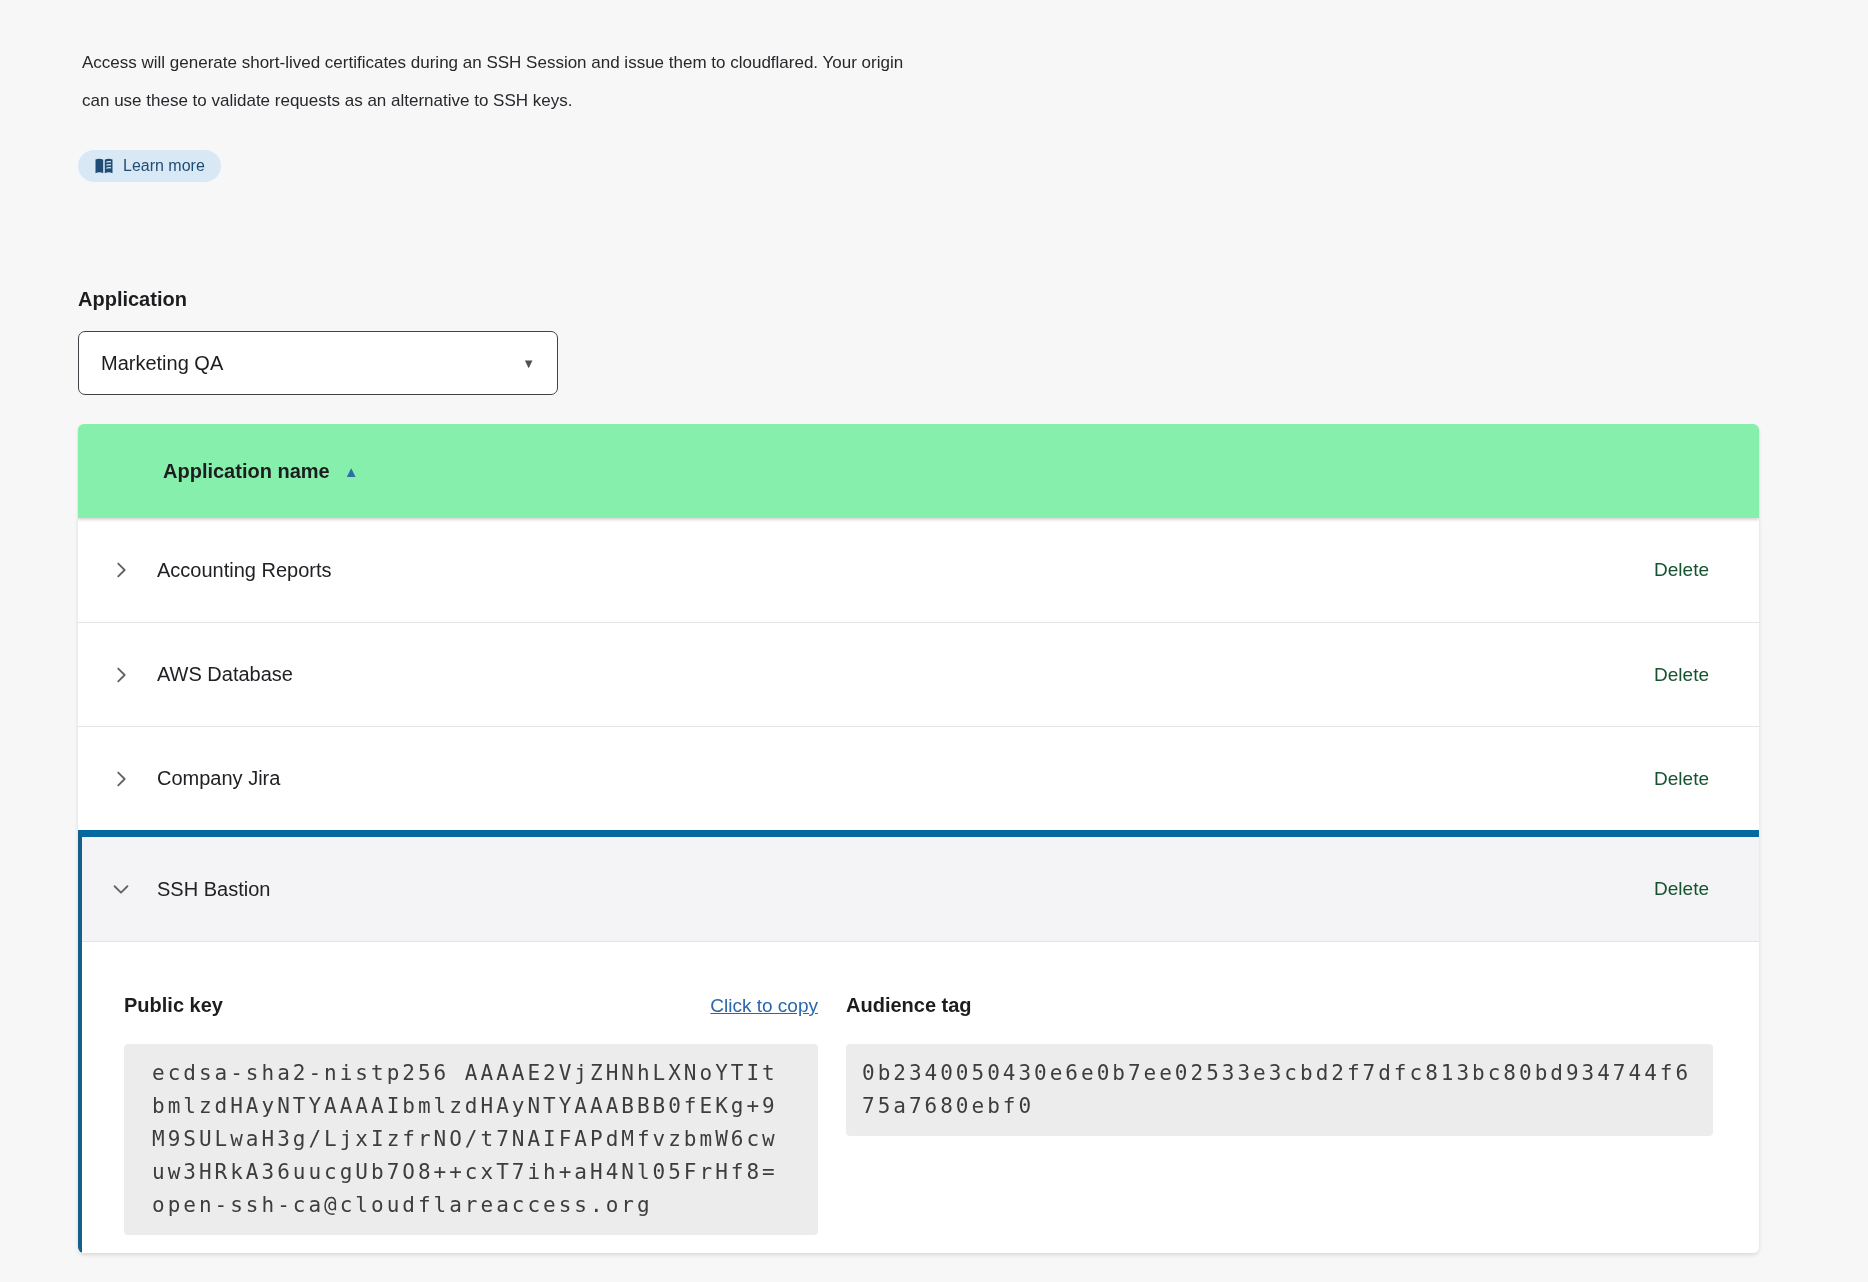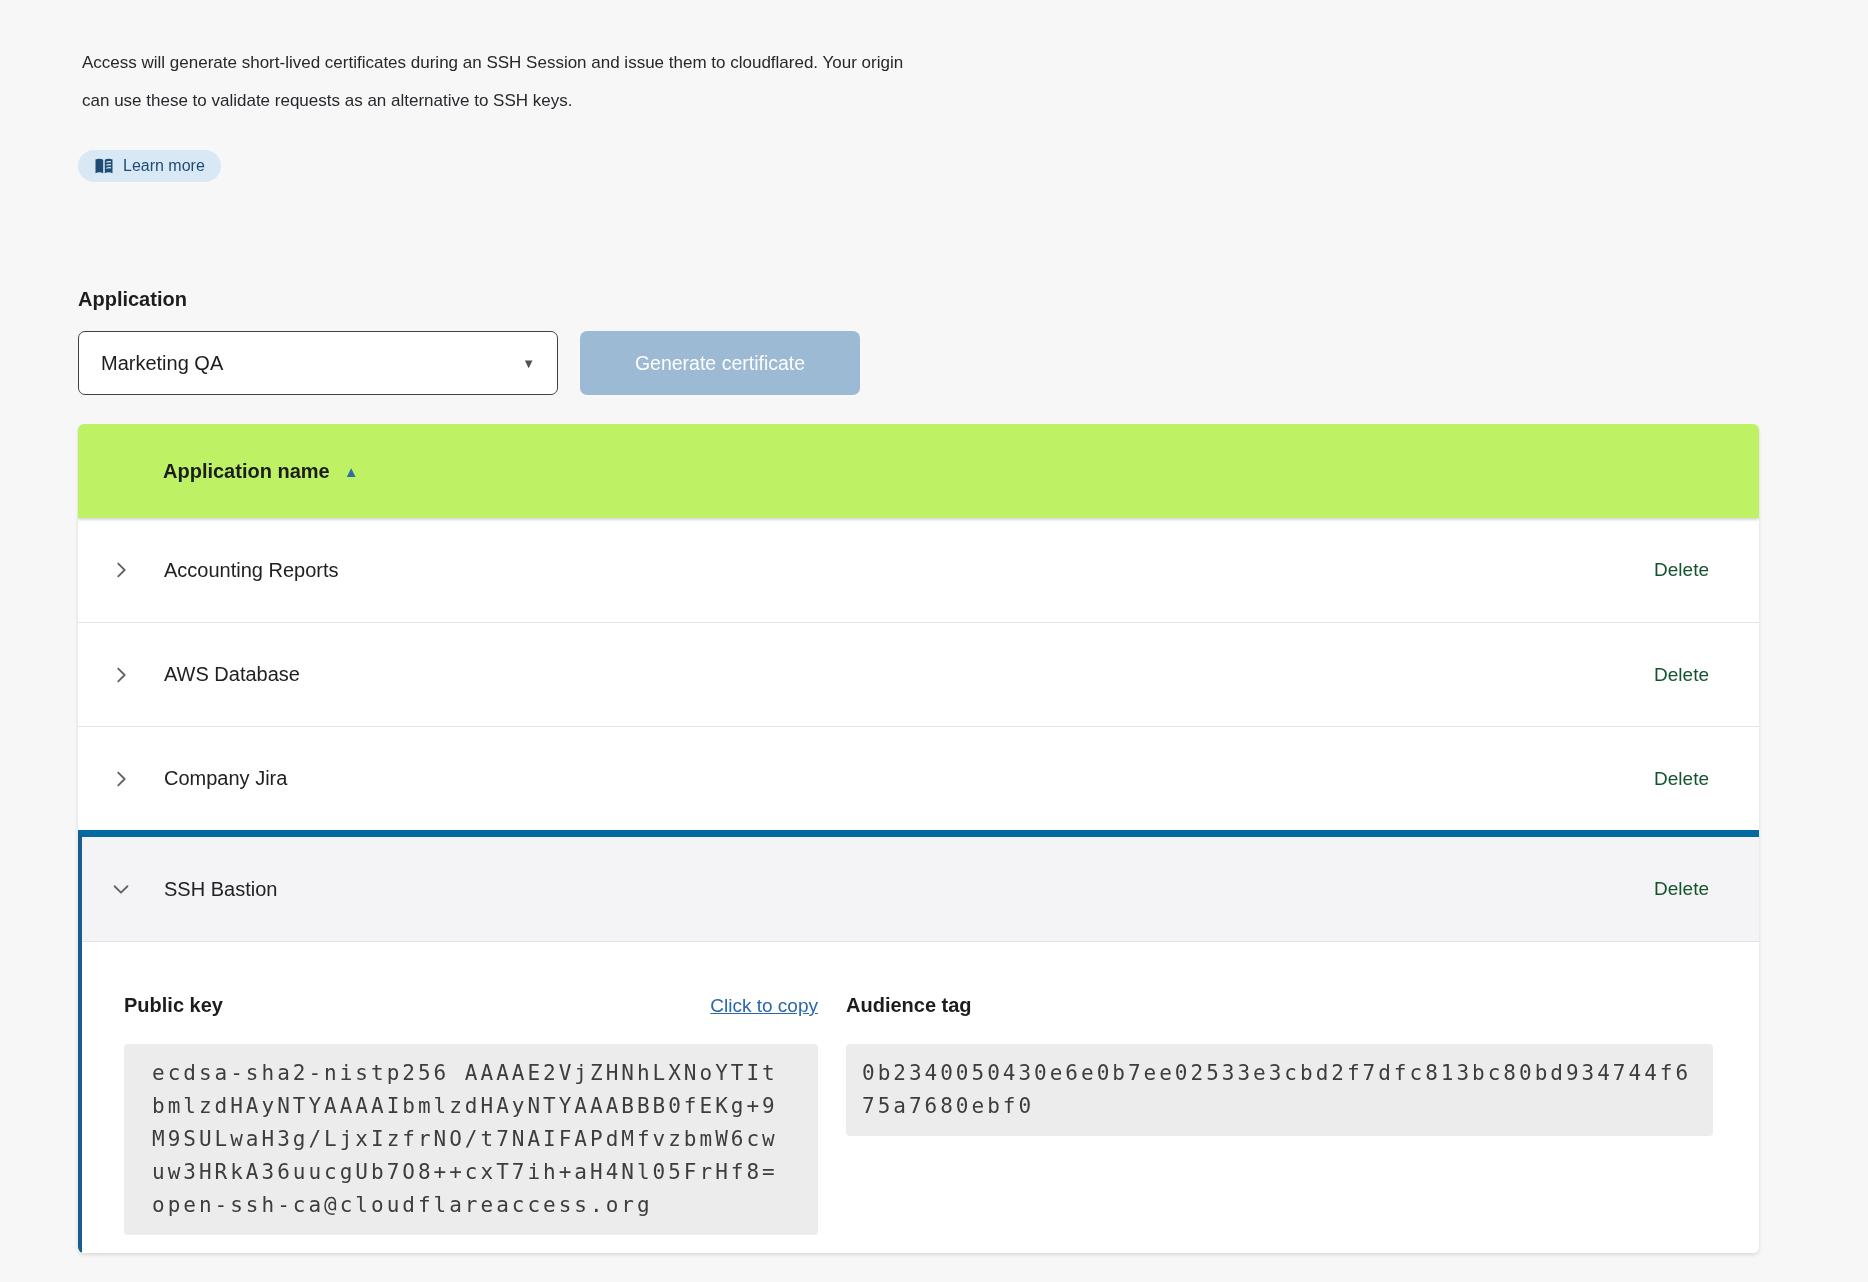--- a/index.html
+++ b/index.html
@@ -75,21 +75,21 @@
     font-family: inherit;
     cursor: default;
   }
 
   .card { margin-top: 29px; width: 1681px; border-radius: 6px; }
   .thead {
     height: 94px;
     display: flex;
     align-items: center;
     padding-left: 85px;
-    background: #bef264;
+    background: #86efac;
     border-radius: 6px 6px 0 0;
     box-shadow: 0 2px 3px rgba(0,0,0,0.16);
     position: relative;
     z-index: 2;
   }
   .thead .col-title { font-size: 20px; font-weight: bold; color: #1c1d1f; }
   .thead .sort { margin-left: 14px; font-size: 15px; color: #2e6da6; line-height: 1; }
 
   .tbody {
     background: #ffffff;
@@ -99,21 +99,21 @@
     z-index: 1;
   }
   .row {
     height: 104px;
     display: flex;
     align-items: center;
     padding: 0 50px 0 32px;
   }
   .row + .row { border-top: 1px solid #e4e4e7; }
   .row .chev { width: 22px; height: 22px; display: flex; align-items: center; justify-content: center; }
-  .row .name { margin-left: 32px; font-size: 20px; color: #202124; }
+  .row .name { margin-left: 25px; font-size: 20px; color: #202124; }
   .row .delete {
     margin-left: auto;
     color: #14532d;
     font-size: 19px;
     text-decoration: none;
     cursor: pointer;
   }
 
   .expanded-group {
     border-top: 7px solid #0369a1;
@@ -177,21 +177,20 @@
       <span>Learn more</span>
     </button>
 
     <div class="app-label">Application</div>
 
     <div class="controls">
       <div class="select">
         <span>Marketing QA</span>
         <span class="caret">▼</span>
       </div>
-      <button class="generate">Generate certificate</button>
     </div>
 
     <div class="card">
       <div class="thead">
         <span class="col-title">Application name</span>
         <span class="sort">▲</span>
       </div>
 
       <div class="tbody">
 

